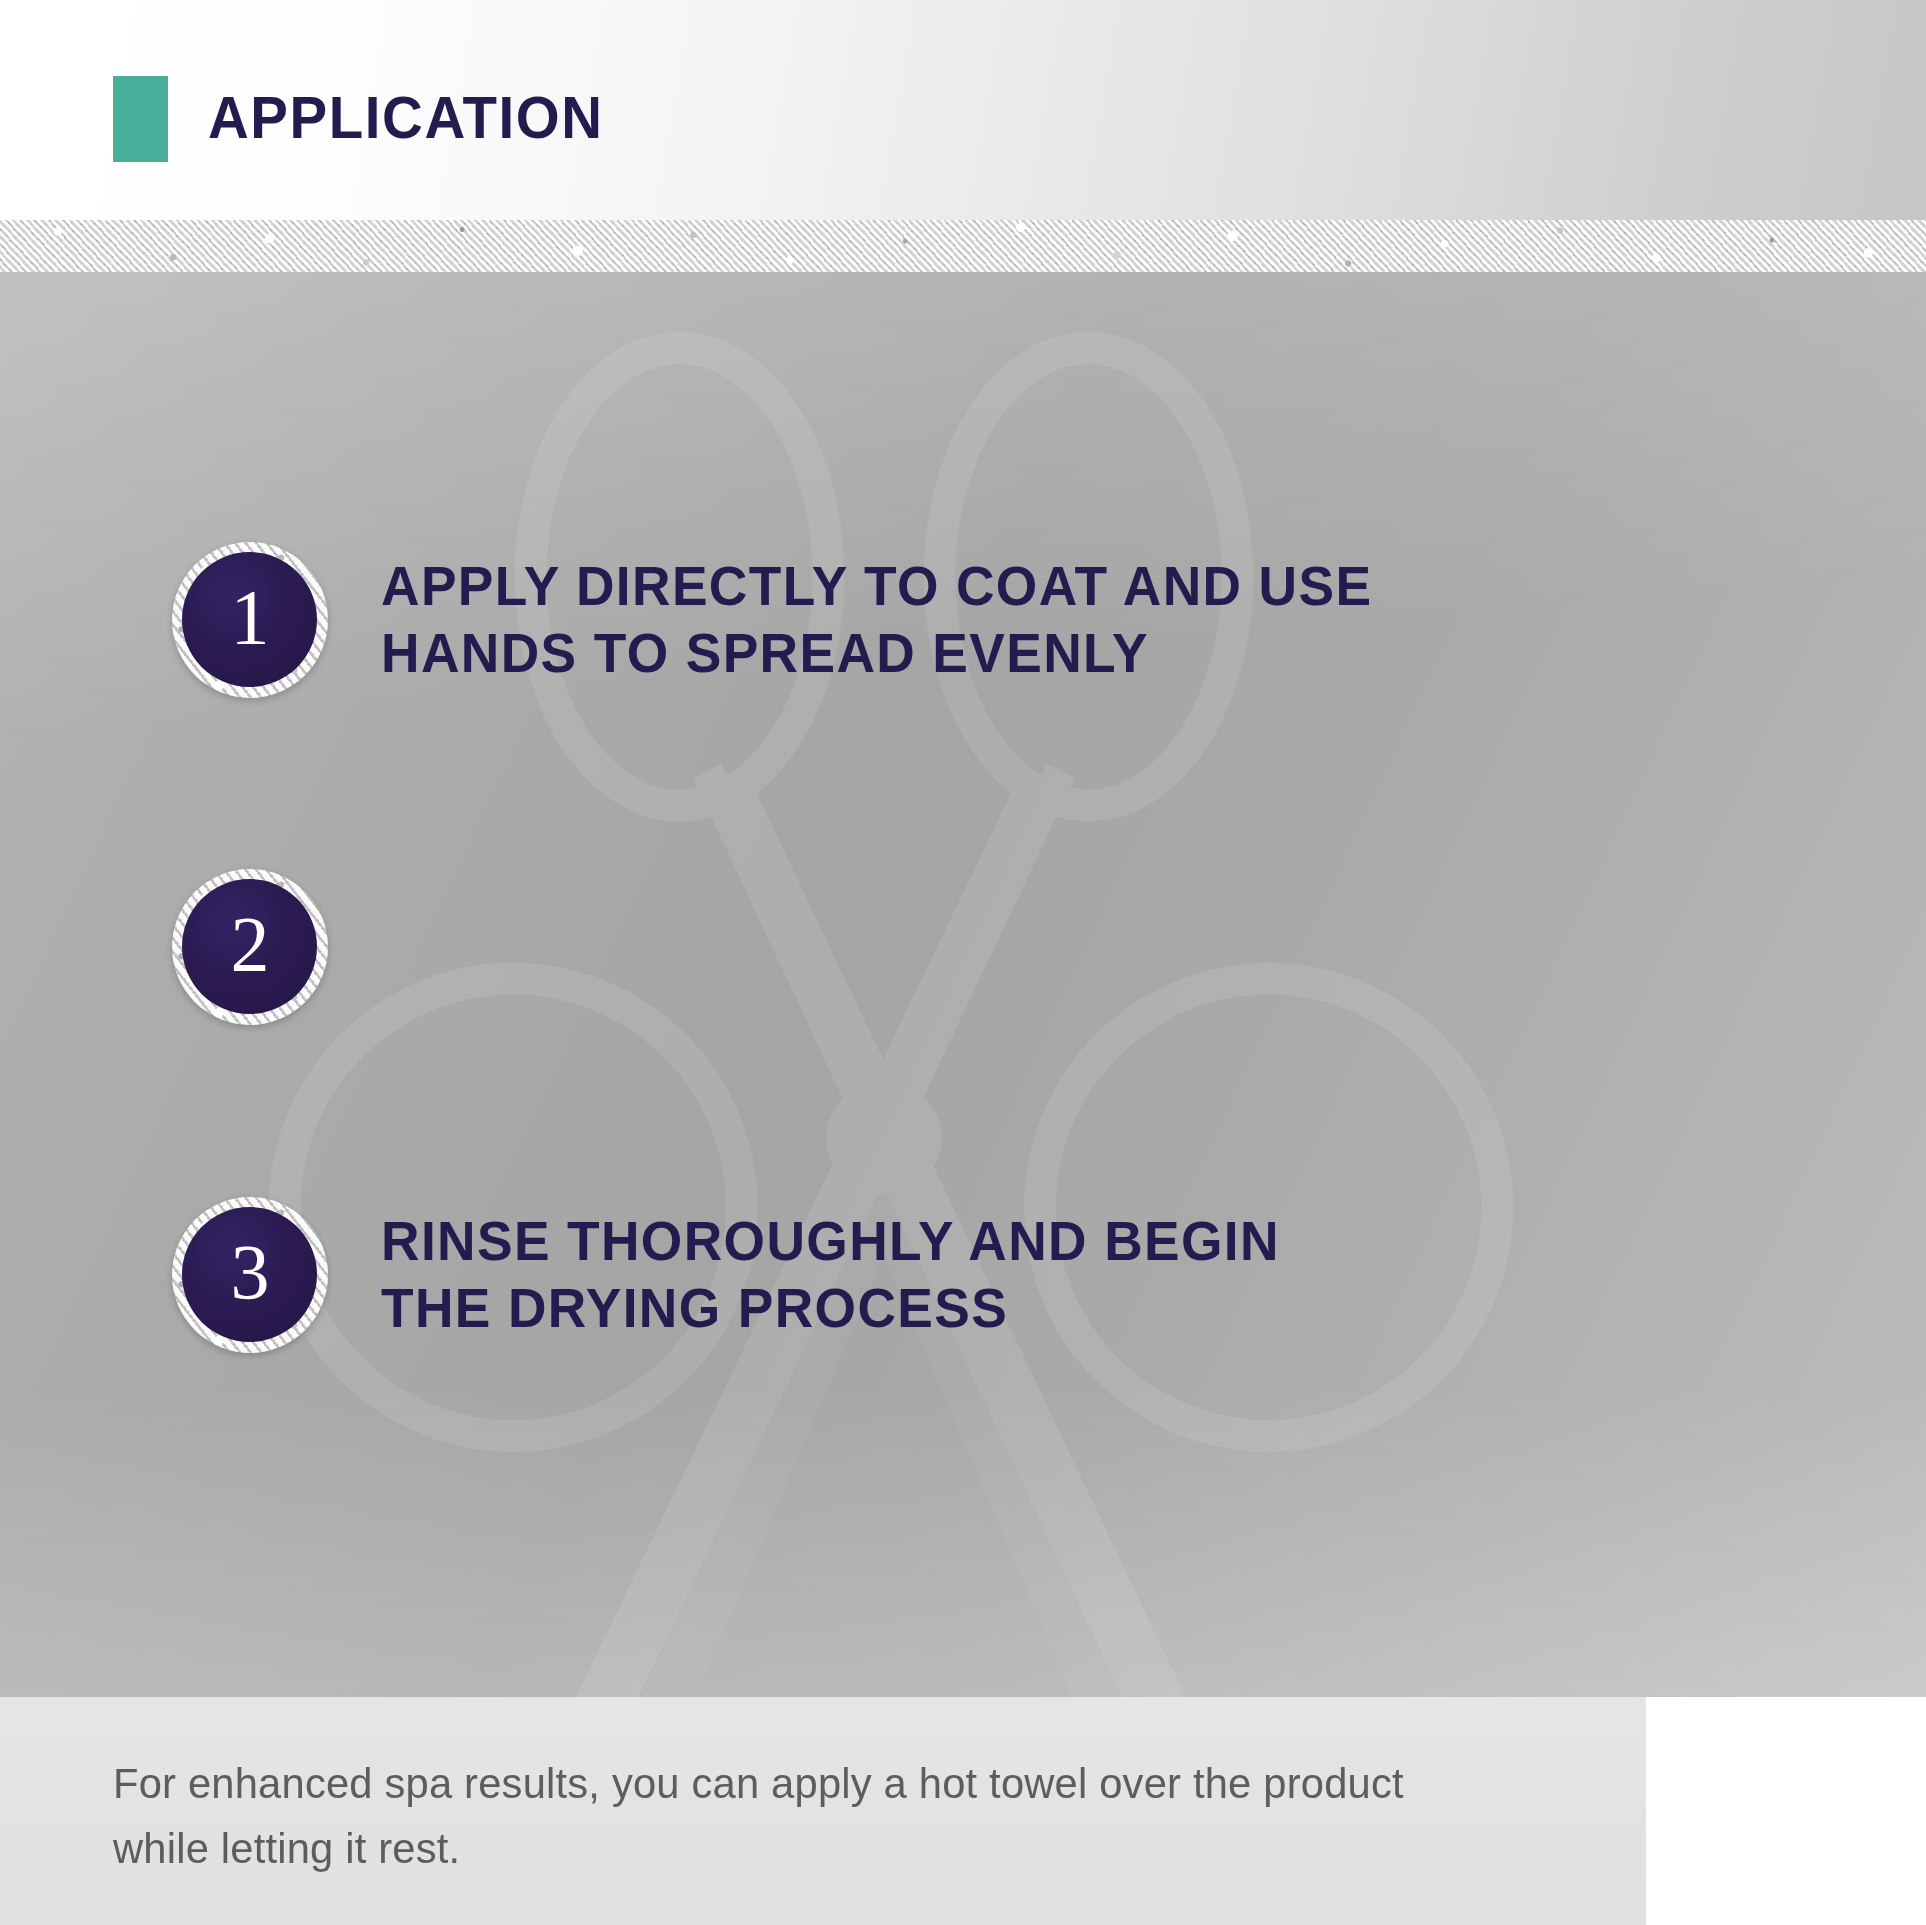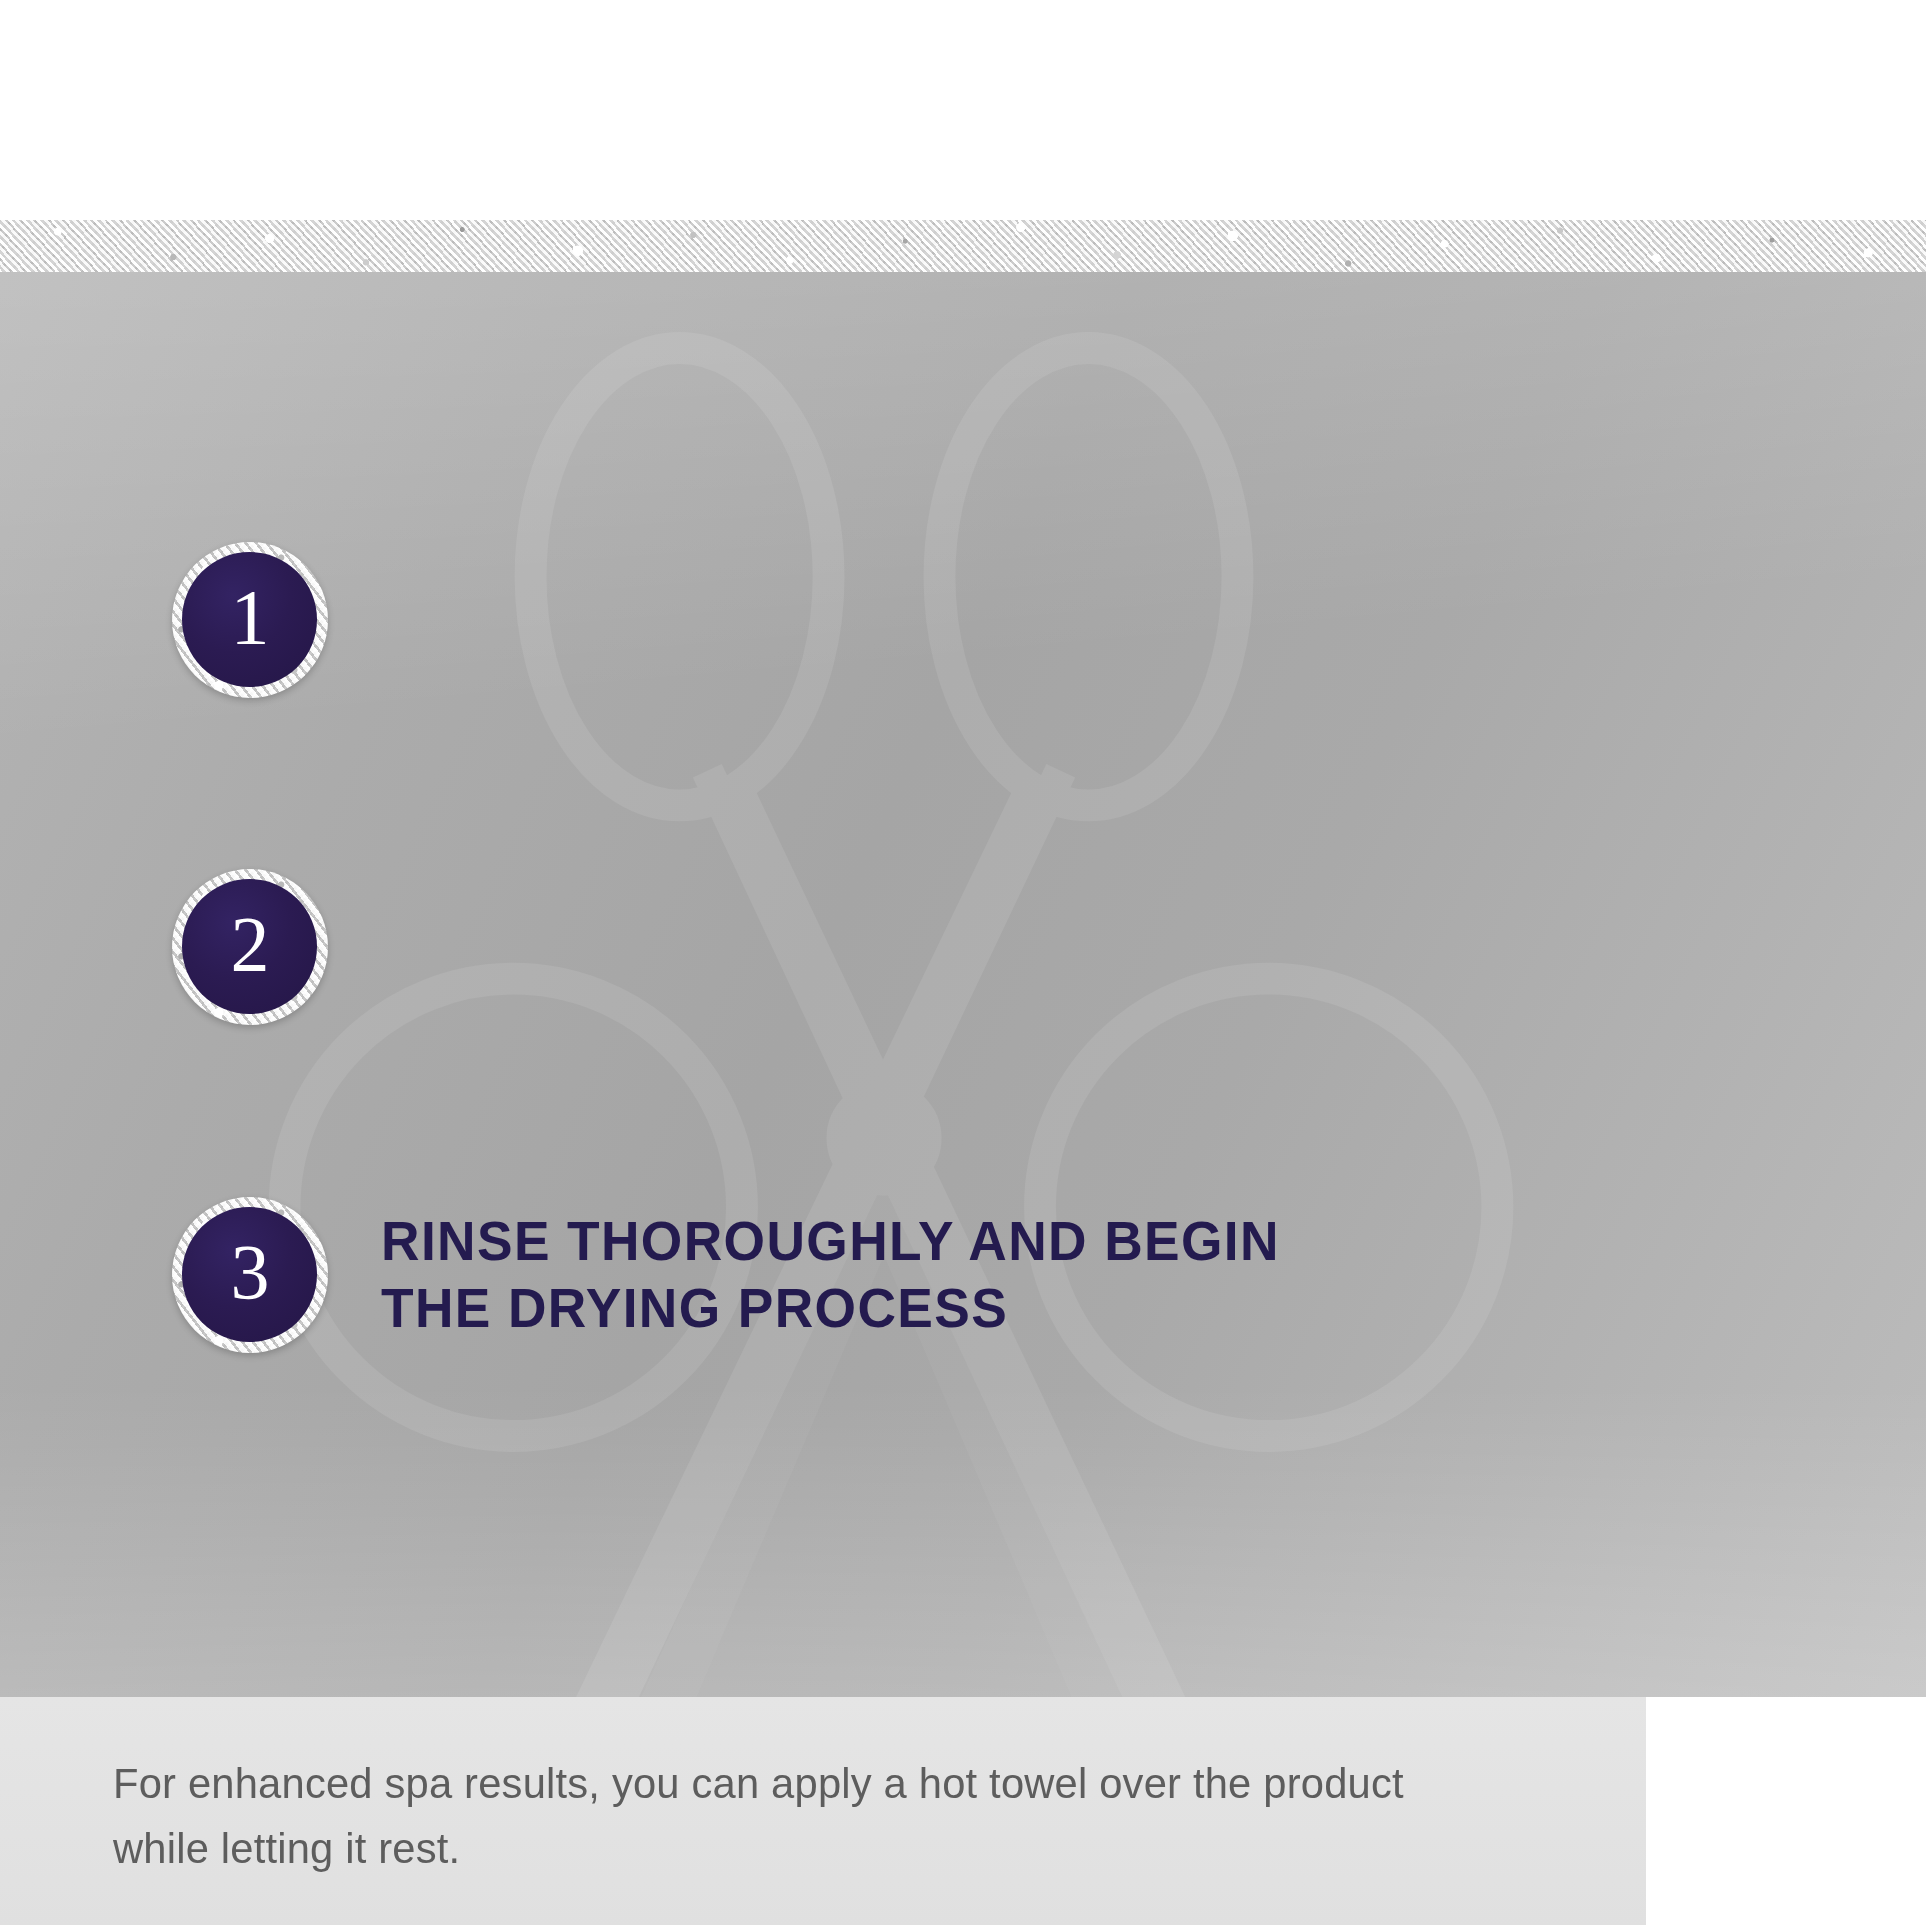--- a/index.html
+++ b/index.html
@@ -237,20 +237,24 @@
     letter-spacing: 0.2px;
     transform: scaleX(0.97);
     transform-origin: left top;
   }
 </style>
 </head>
 <body>
 
 <div class="slide">
 
+  <div class="header">
+    <div class="header-accent-bar"></div>
+    <div class="header-title">APPLICATION</div>
+  </div>
 
   <div class="glitter-band"></div>
 
   <div class="body-panel">
     <div class="body-sheen"></div>
 
     <svg class="watermark" viewBox="0 0 2200 2300" aria-hidden="true">
       <g fill="none" stroke="#ffffff" stroke-width="46" opacity="0.85">
 
         <ellipse cx="800" cy="620" rx="215" ry="330"></ellipse>
@@ -275,20 +279,24 @@
     </svg>
 
     <div class="steps">
 
       <div class="step step-1">
         <div class="step-badge">
           <div class="step-badge-core">
             <span class="step-number">1</span>
           </div>
         </div>
+        <div class="step-text">
+          <div class="step-line">APPLY DIRECTLY TO COAT AND USE</div>
+          <div class="step-line">HANDS TO SPREAD EVENLY</div>
+        </div>
       </div>
 
       <div class="step step-2">
         <div class="step-badge">
           <div class="step-badge-core">
             <span class="step-number">2</span>
           </div>
         </div>
       </div>
 

